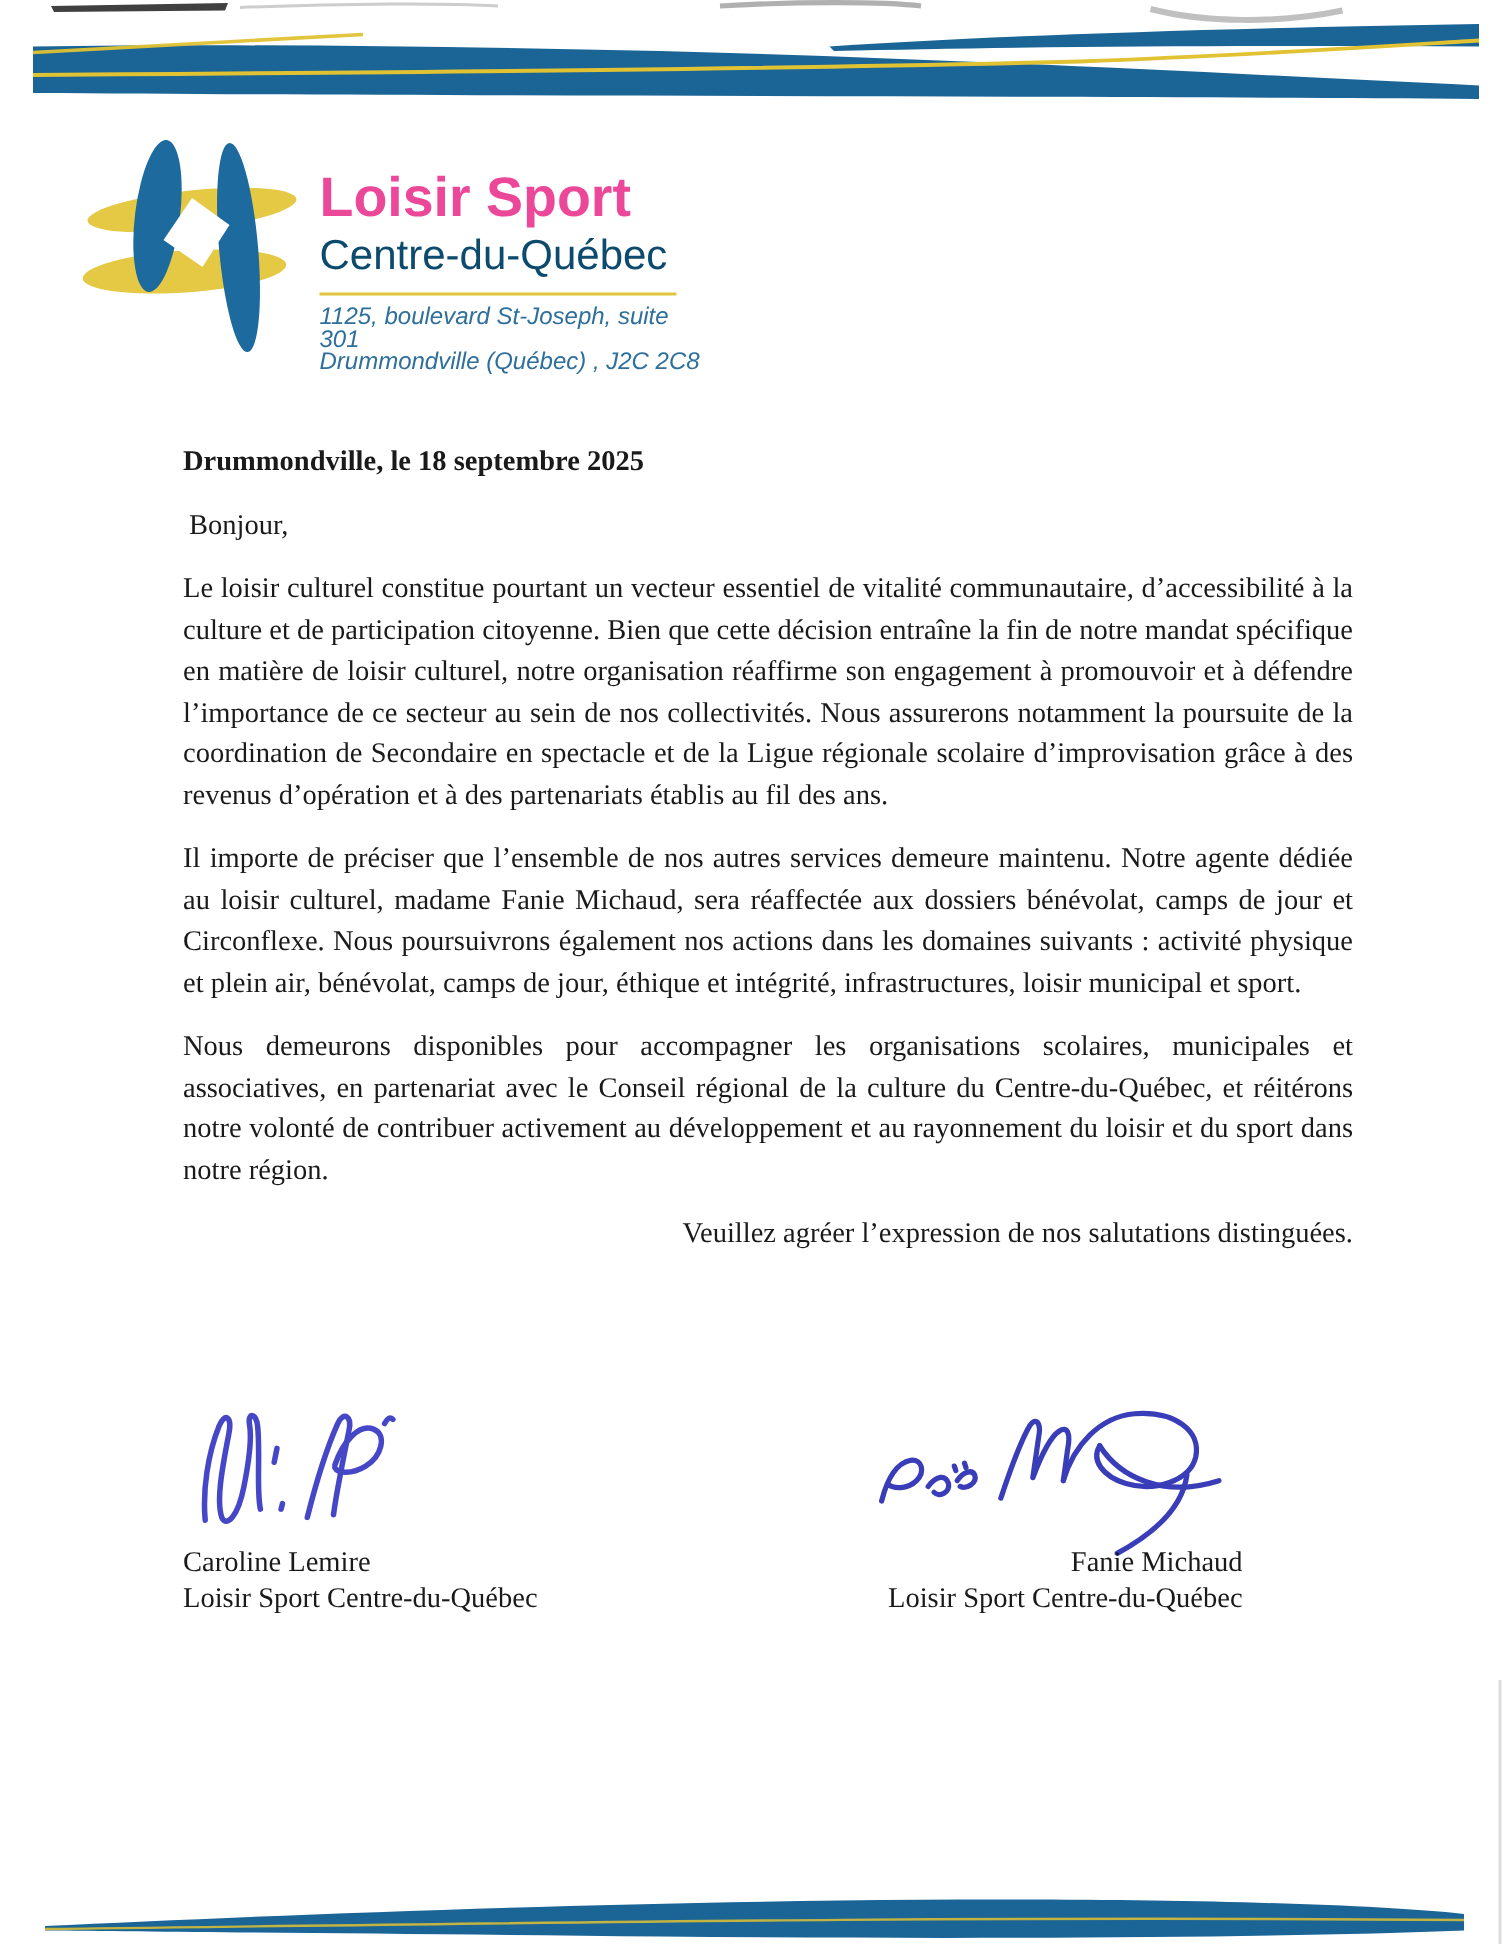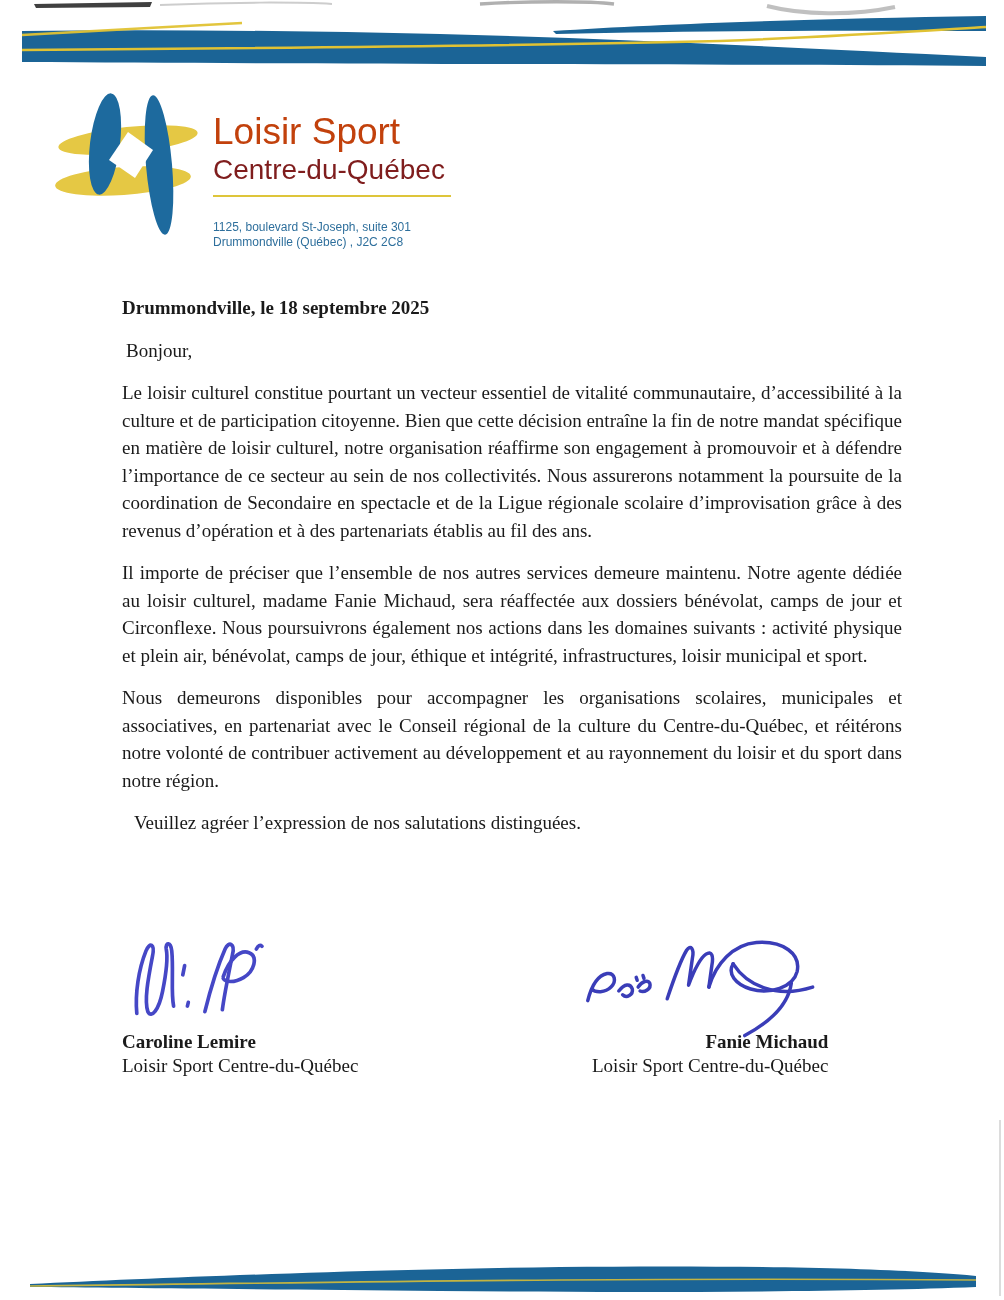--- a/index.html
+++ b/index.html
@@ -12,42 +12,42 @@
     color:#1a1a1a;
   }
   
   .band-top{position:absolute;left:0;top:0;width:1004px;height:78px;}
   .band-bottom{position:absolute;left:0;top:1256px;width:1004px;height:44px;}
   .scan-edge{position:absolute;right:3px;top:1120px;bottom:4px;width:2px;background:#dcdcdc;}
   
   .logo-wrap{position:absolute;left:55px;top:90px;width:420px;height:150px;}
   .logo-icon{position:absolute;left:0;top:0;width:150px;height:150px;}
   .logo-text{position:absolute;left:158px;top:22px;width:260px;font-family:"Liberation Sans", sans-serif;}
-  .org-line1{font-size:37px;font-weight:normal;color:#c2410c;letter-spacing:0px;line-height:40px;}
-  .org-line2{font-size:28px;font-weight:400;color:#7f1d1d;line-height:32px;margin-top:2px;}
+  .org-line1{font-size:37px;font-weight:bold;color:#ec4899;letter-spacing:0px;line-height:40px;}
+  .org-line2{font-size:28px;font-weight:400;color:#0c4a6e;line-height:32px;margin-top:2px;}
   .org-rule{width:238px;height:2px;background:#dec53a;margin-top:9px;}
-  .org-address{margin-top:23px;font-size:12px;line-height:15px;color:#2e6f9c;}
+  .org-address{margin-top:7px;font-size:16px;line-height:15px;color:#2e6f9c;font-style:italic;}
   
   .letter{
     position:absolute;left:122px;top:294px;width:780px;
     font-size:19px;line-height:27.5px;
   }
   .letter .dateline{font-weight:bold;margin:0 0 15px 0;}
   .letter .salutation{margin:0 0 15px 4px;}
   .letter p.body-p{margin:0 0 15px 0;text-align:justify;}
-  .letter .closing{margin:12px;}
+  .letter .closing{margin:0;text-align:right;}
   .em{}
   
   .sig-row{position:absolute;left:122px;top:948px;width:790px;height:160px;}
   .sig-img-left{position:absolute;left:4px;top:-10px;width:178px;height:92px;}
   .sig-img-right{position:absolute;left:458px;top:-12px;width:252px;height:108px;}
   .sig-block{position:absolute;top:82px;font-size:19px;line-height:23.5px;}
   .sig-block.left{left:0;}
   .sig-block.right{left:470px;text-align:right;}
-  .sig-name{font-weight:bold;}
+  .sig-name{font-weight:normal;}
 </style>
 </head>
 <body>
 
 <div class="page">
 
   <svg class="band-top" viewBox="0 0 1004 78" preserveAspectRatio="none">
 
     <path d="M34,4 L152,2 L150,7 L36,8 Z" fill="#1f1f1f" opacity="0.85"></path>
     <path d="M160,5 C230,2 300,2 332,4" fill="none" stroke="#b8b8b8" stroke-width="2" opacity="0.7"></path>

